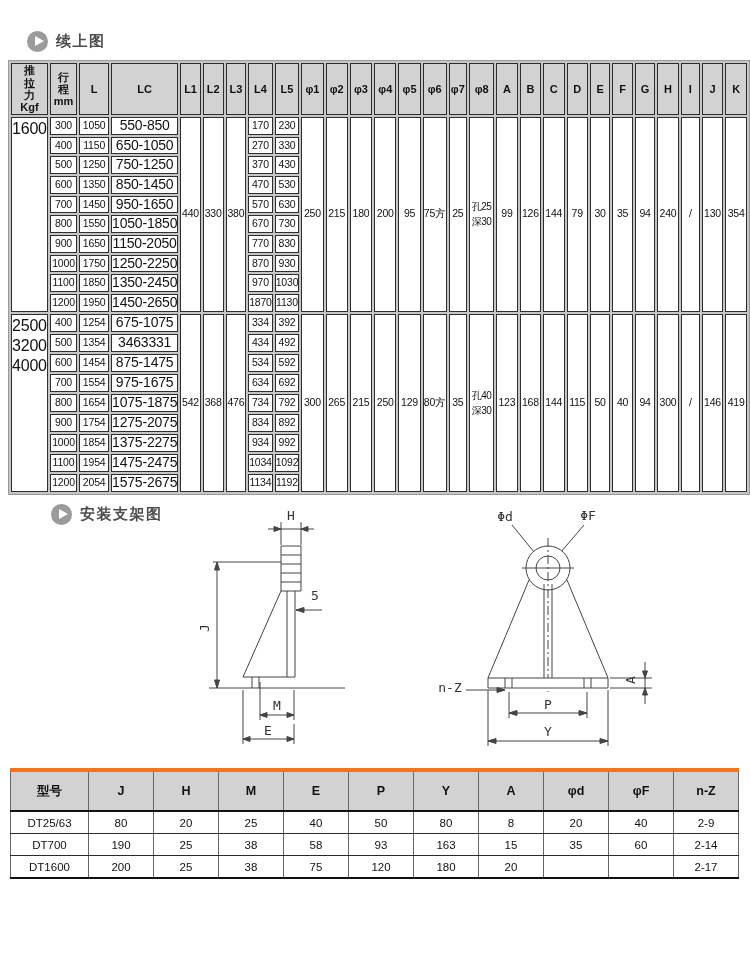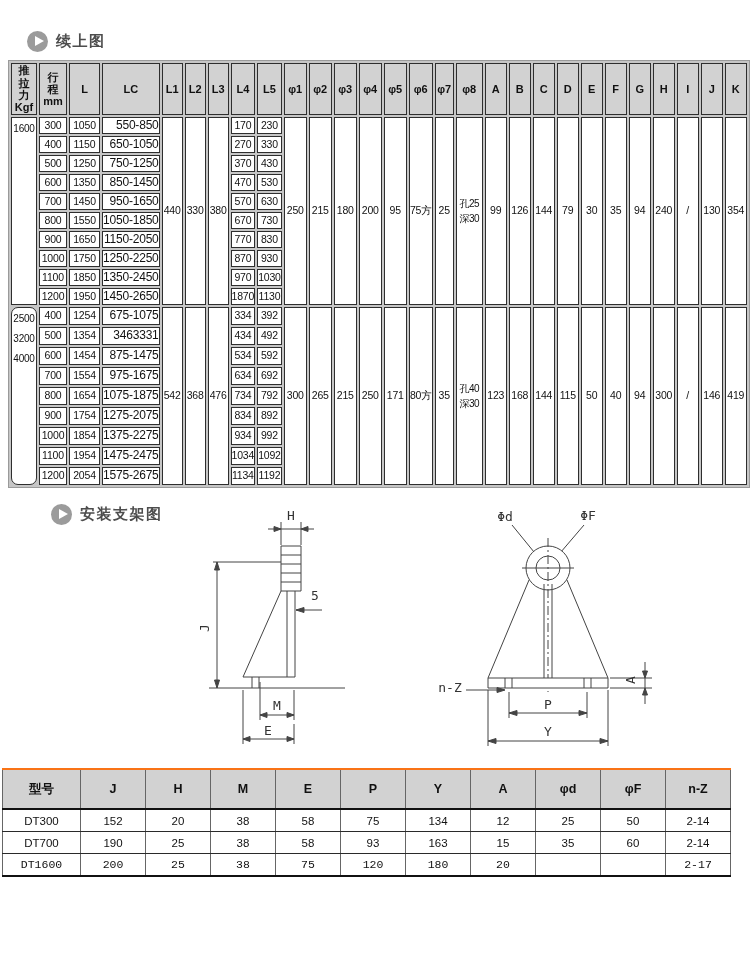--- a/index.html
+++ b/index.html
@@ -23,46 +23,46 @@
     table-layout:fixed;border:1px solid #9a9a9a;
   }
   #spec-table th,#spec-table td{
     box-sizing:border-box;background:#ffffff;border:1px solid #2e2e2e;
     text-align:center;vertical-align:middle;font-size:10.5px;letter-spacing:-0.2px;
     padding:0;line-height:1.12;overflow:hidden;white-space:nowrap;
   }
   #spec-table th{background:#d2d2d2;font-weight:700;white-space:pre-line;height:52px;font-size:11px;letter-spacing:0;}
   #spec-table .g1 td{height:17px;}
   #spec-table .g2 td{height:18px;}
-  #spec-table td.force{vertical-align:top;white-space:pre-line;font-size:10px;line-height:19px;padding-top:1px;margin-top:32px;}
-  #spec-table .g2 td.force{line-height:20px;border-radius:7px;}
+  #spec-table td.force{vertical-align:top;white-space:pre-line;font-size:16px;line-height:19px;padding-top:1px;margin-top:32px;}
+  #spec-table .g2 td.force{line-height:20px;}
   #spec-table td.hole{white-space:pre-line;font-size:10px;letter-spacing:-0.5px;line-height:1.5;}
-  #spec-table td.lc{font-size:12px;text-align:right;}
+  #spec-table td.lc{font-size:14px;}
 
   
   #diagrams{position:absolute;left:0;top:492px;}
   #diagrams line,#diagrams path,#diagrams rect,#diagrams circle,#diagrams polygon{vector-effect:non-scaling-stroke;}
   .dim-label{font-family:"DejaVu Sans Mono",monospace;font-size:13px;fill:#333;}
 
   
   #bracket-table{
-    position:absolute;left:2px;top:768px;width:624px;
+    position:absolute;left:10px;top:768px;width:624px;
     border-collapse:collapse;table-layout:fixed;
-    border-top:2px solid #f97316;border-left:1px solid #666;border-right:1px solid #666;
+    border-top:4px solid #f97316;border-left:1px solid #666;border-right:1px solid #666;
   }
   #bracket-table th{
     background:#d2d2d2;font-size:12.5px;font-weight:700;height:36px;
     border-left:1px solid #666;border-bottom:2px solid #111;text-align:center;
   }
   #bracket-table td{
     height:19px;font-size:11.5px;text-align:center;background:#fff;
     border-left:1px solid #666;border-bottom:1.5px solid #2a2a2a;
   }
   #bracket-table tr.alt td{background:#e9e9e9;}
-  #bracket-table tbody tr:last-child td{border-bottom:2.5px solid #111;font-family:Liberation Mono, monospace;}
+  #bracket-table tbody tr:last-child td{border-bottom:2.5px solid #111;}
 </style>
 </head>
 <body>
 
 <div class="section-header" id="sec1">
   <span class="play-icon"></span>
   <span class="section-title">续上图</span>
 </div>
 
 <table id="spec-table">
@@ -239,21 +239,21 @@
         <td class="lc">675-1075</td>
         <td rowspan="9">542</td>
         <td rowspan="9">368</td>
         <td rowspan="9">476</td>
         <td>334</td>
         <td>392</td>
         <td rowspan="9">300</td>
         <td rowspan="9">265</td>
         <td rowspan="9">215</td>
         <td rowspan="9">250</td>
-        <td rowspan="9">171</td>
+        <td rowspan="9">129</td>
         <td rowspan="9">80方</td>
         <td rowspan="9">35</td>
         <td class="hole" rowspan="9">孔40
 深30</td>
         <td rowspan="9">123</td>
         <td rowspan="9">168</td>
         <td rowspan="9">144</td>
         <td rowspan="9">115</td>
         <td rowspan="9">50</td>
         <td rowspan="9">40</td>
@@ -460,31 +460,31 @@
         <th>P</th>
         <th>Y</th>
         <th>A</th>
         <th>φd</th>
         <th>φF</th>
         <th>n-Z</th>
       </tr>
     </thead>
   <tbody>
       <tr>
-        <td>DT300</td>
-        <td>152</td>
+        <td>DT25/63</td>
+        <td>80</td>
         <td>20</td>
-        <td>38</td>
-        <td>58</td>
-        <td>75</td>
-        <td>134</td>
-        <td>12</td>
         <td>25</td>
+        <td>40</td>
         <td>50</td>
-        <td>2-14</td>
+        <td>80</td>
+        <td>8</td>
+        <td>20</td>
+        <td>40</td>
+        <td>2-9</td>
       </tr>
       <tr>
         <td>DT700</td>
         <td>190</td>
         <td>25</td>
         <td>38</td>
         <td>58</td>
         <td>93</td>
         <td>163</td>
         <td>15</td>

